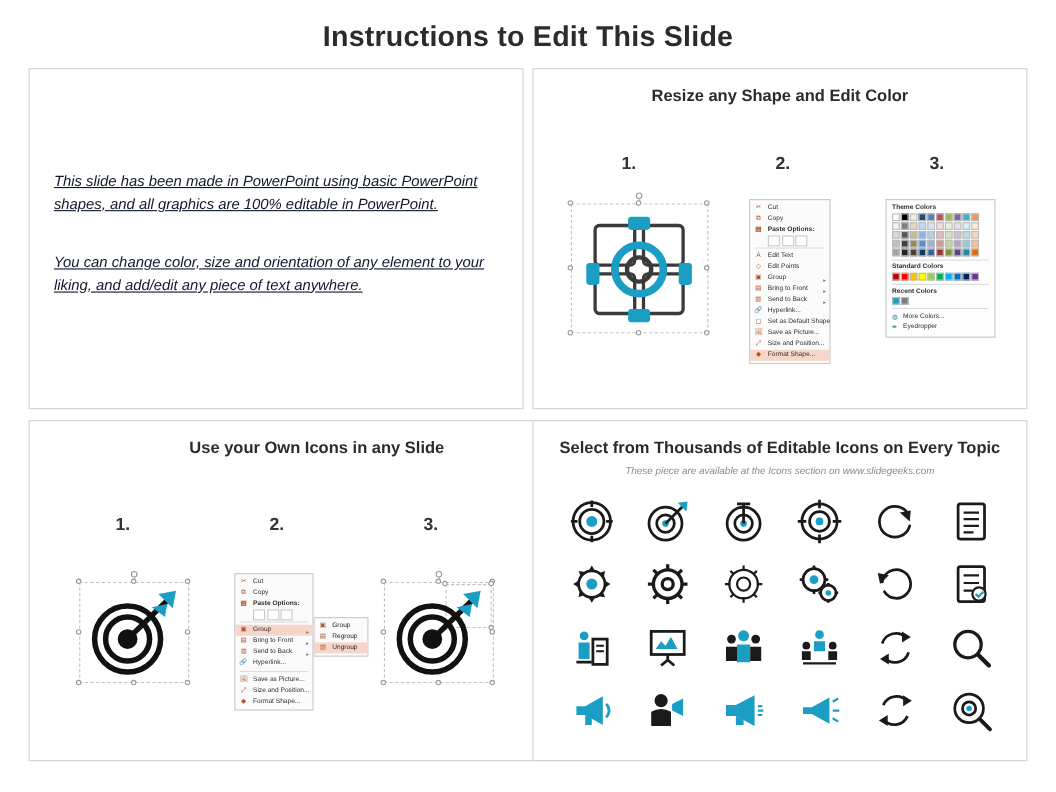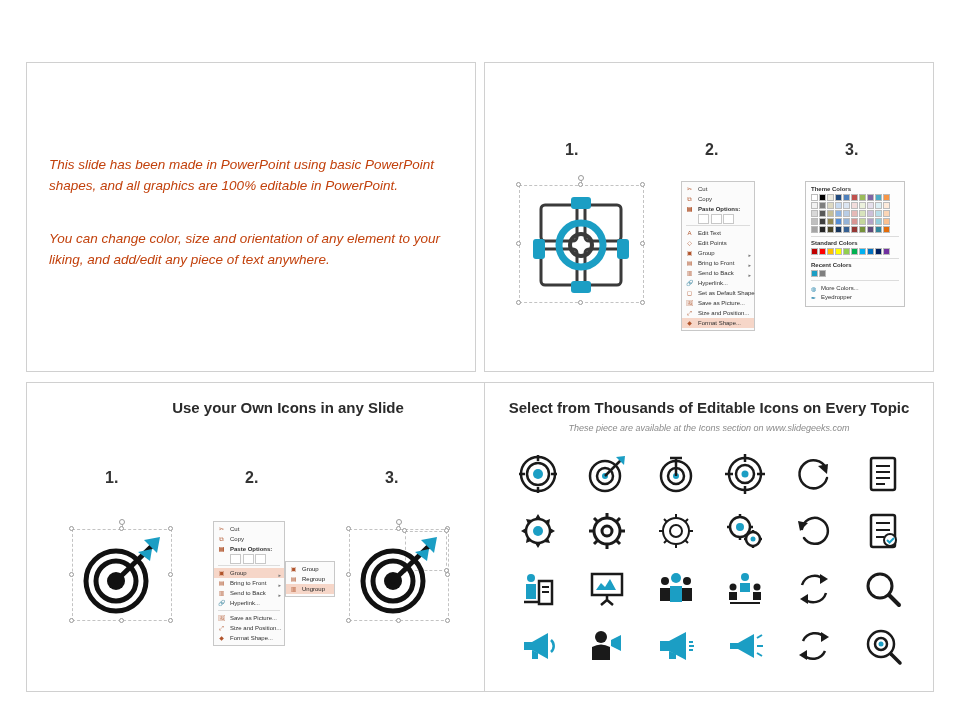--- a/index.html
+++ b/index.html
@@ -63,22 +63,23 @@
     font-size: 9px;
     font-style: italic;
     color: #8a8a8a;
   }
   .body-text {
     position: absolute;
     left: 22px;
     width: 406px;
     font-size: 13.5px;
     font-style: italic;
-    color: #c2410c;
+    color: #0f172a;
     line-height: 1.55;
+    text-decoration: underline;
   }
   #edit-text-1 { top: 92px; }
   #edit-text-2 { top: 166px; }
 
   .step-num {
     position: absolute;
     font-size: 16px;
     font-weight: bold;
     color: #333333;
   }
@@ -206,27 +207,29 @@
   .icon-cell { width: 44px; height: 44px; display: flex; align-items: center; justify-content: center; }
   .icon-cell svg { display: block; }
 
   .tgt-wrap { position: absolute; }
 </style>
 </head>
 <body>
 
 <div class="slide">
 
+  <div class="slide-title">Instructions to Edit This Slide</div>
 
   <div class="panel" id="panel-edit-shape">
     <div class="body-text" id="edit-text-1">This slide has been made in PowerPoint using basic PowerPoint shapes, and all graphics are 100% editable in PowerPoint.</div>
     <div class="body-text" id="edit-text-2">You can change color, size and orientation of any element to your liking, and add/edit any piece of text anywhere.</div>
   </div>
 
   <div class="panel" id="panel-resize-shape">
+    <div class="panel-title">Resize any Shape and Edit Color</div>
 
     <div class="step-num" id="resize-num-1">1.</div>
     <div class="step-num" id="resize-num-2">2.</div>
     <div class="step-num" id="resize-num-3">3.</div>
 
     <div class="tgt-wrap" style="left:34px; top:116px; width:125px; height:125px;">
       <div class="sel-frame" style="left:0; top:6px; width:125px; height:118px;"></div>
       <div class="rot-stem" style="left:62px; top:0; height:7px;"></div>
       <div class="rot-handle" style="left:59px; top:-4px;"></div>
       <div class="handle" style="left:-3px; top:3px;"></div>

